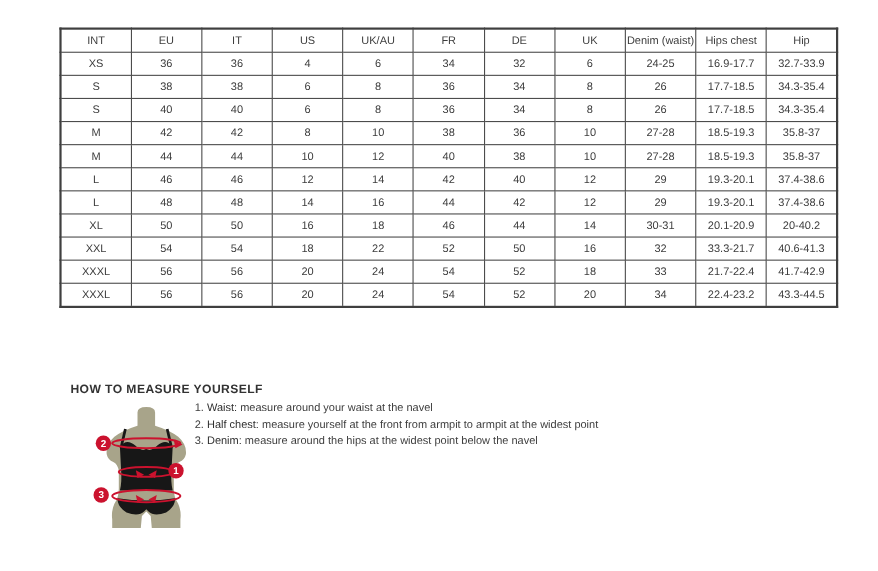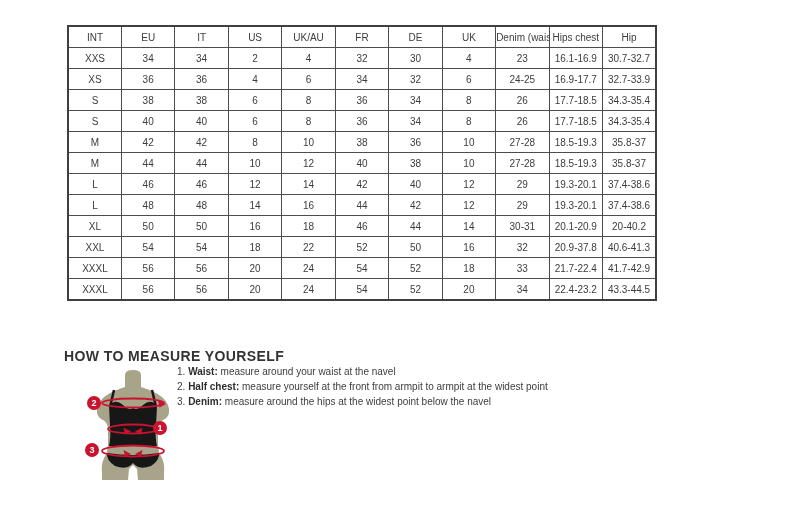--- a/index.html
+++ b/index.html
@@ -2,42 +2,42 @@
 <html><head>
 <meta charset="utf-8">
 <style>
   html,body{margin:0;padding:0;}
   body{
     width:798px;height:519px;background:#ffffff;position:relative;
     font-family:"Liberation Sans", sans-serif;color:#3d3d3d;overflow:hidden;
   }
   
   .size-table{
-    position:absolute;left:67px;top:25px;width:590px;
+    position:absolute;left:54px;top:25px;width:708px;
     border-collapse:collapse;table-layout:fixed;
     font-size:10px;color:#3c3c3c;
     border:2px solid #3f3f3f;
   }
   .size-table th,.size-table td{
     border:1px solid #4c4c4c;
     text-align:center;vertical-align:middle;
     height:20px;padding:0;font-weight:normal;
     white-space:nowrap;overflow:hidden;
   }
   
   .measure-title{
     position:absolute;left:64px;top:348px;
-    font-size:14px;font-weight:bold;letter-spacing:.4px;color:#333333;
+    font-size:11px;font-weight:bold;letter-spacing:.4px;color:#333333;
   }
   .steps{
     position:absolute;left:177px;top:366px;margin:0;padding:0;
     list-style:none;font-size:10px;color:#3d3d3d;
   }
   .steps li{line-height:11px;margin-bottom:4px;}
-  .steps .lbl{font-weight:bold;color:#2e2e2e;}
+  .steps .lbl{font-weight:normal;color:#2e2e2e;}
   .figure-wrap{position:absolute;left:80px;top:366px;width:112px;height:118px;}
 </style>
 </head>
 <body>
 
 <table class="size-table">
     <thead>
       <tr>
         <th>INT</th>
         <th>EU</th>
@@ -47,33 +47,20 @@
         <th>FR</th>
         <th>DE</th>
         <th>UK</th>
         <th>Denim (waist)</th>
         <th>Hips chest</th>
         <th>Hip</th>
       </tr>
     </thead>
     <tbody>
       <tr>
-        <td>XXS</td>
-        <td>34</td>
-        <td>34</td>
-        <td>2</td>
-        <td>4</td>
-        <td>32</td>
-        <td>30</td>
-        <td>4</td>
-        <td>23</td>
-        <td>16.1-16.9</td>
-        <td>30.7-32.7</td>
-      </tr>
-      <tr>
         <td>XS</td>
         <td>36</td>
         <td>36</td>
         <td>4</td>
         <td>6</td>
         <td>34</td>
         <td>32</td>
         <td>6</td>
         <td>24-25</td>
         <td>16.9-17.7</td>
@@ -173,21 +160,21 @@
       <tr>
         <td>XXL</td>
         <td>54</td>
         <td>54</td>
         <td>18</td>
         <td>22</td>
         <td>52</td>
         <td>50</td>
         <td>16</td>
         <td>32</td>
-        <td>20.9-37.8</td>
+        <td>33.3-21.7</td>
         <td>40.6-41.3</td>
       </tr>
       <tr>
         <td>XXXL</td>
         <td>56</td>
         <td>56</td>
         <td>20</td>
         <td>24</td>
         <td>54</td>
         <td>52</td>

